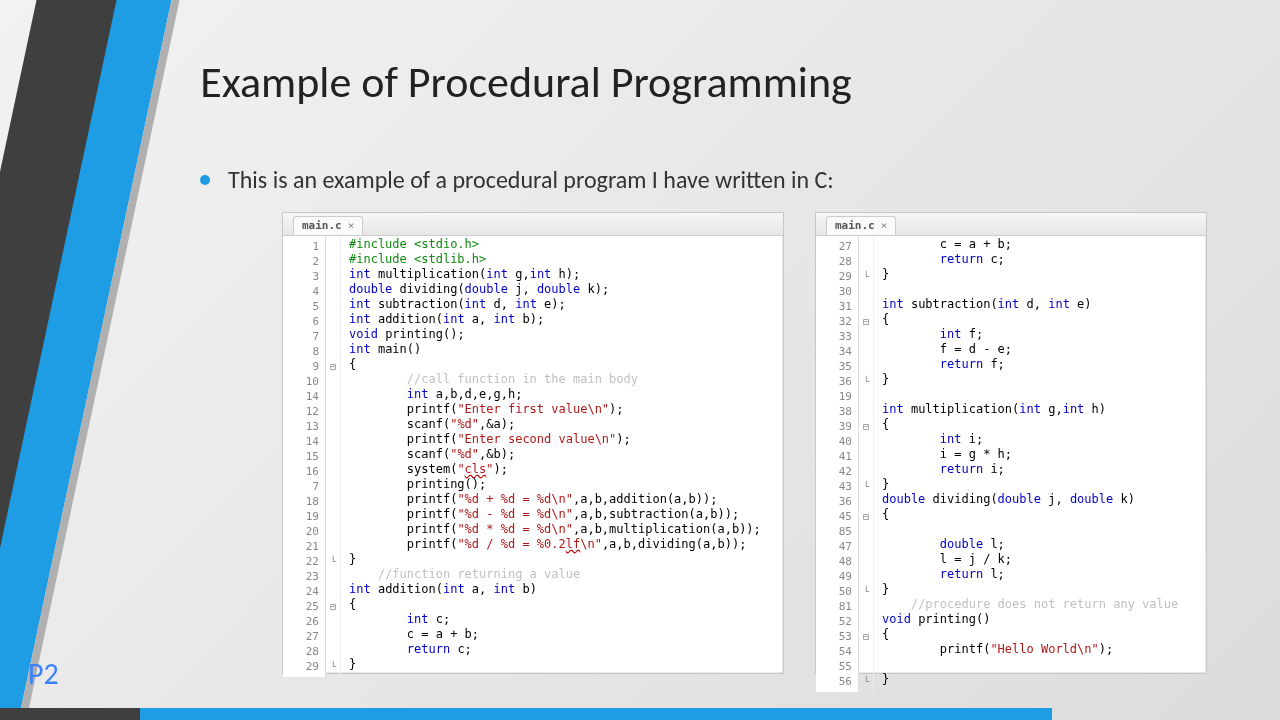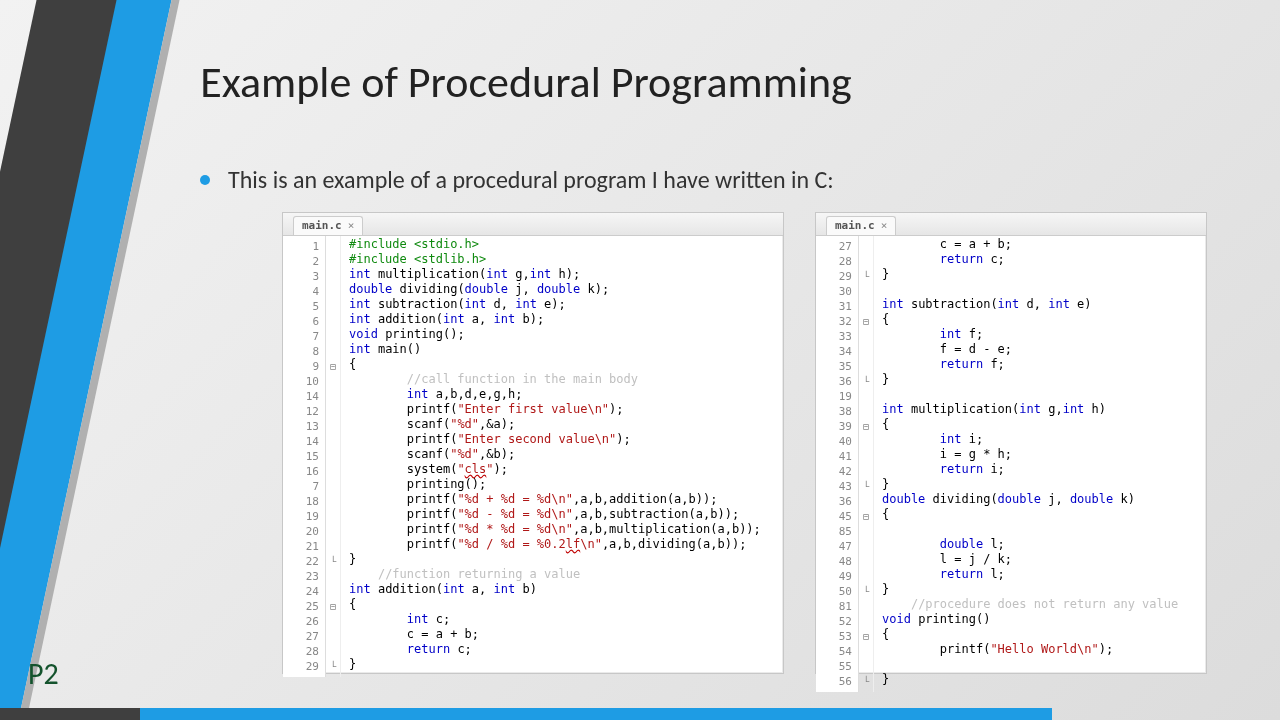--- a/index.html
+++ b/index.html
@@ -14,21 +14,21 @@
   .stripe.grey{left:95px;width:8px;background:#b0b0b0;z-index:2;}
   .footer-accent{position:absolute;left:0;right:0;bottom:0;height:12px;
     background:linear-gradient(90deg,#3f3f3f 0 140px,#1e9ce4 140px 100%);z-index:3;}
 
   .title{position:absolute;top:55px;left:0;right:0;text-align:center;
     font-size:44px;font-weight:300;color:#222;z-index:5;}
   .bullet-row{position:absolute;top:165px;left:200px;display:flex;align-items:center;z-index:5;}
   .dot{width:10px;height:10px;border-radius:50%;background:#1e9ce4;margin-right:18px;}
   .bullet-text{font-size:24px;font-weight:300;color:#333;}
 
-  .page-label{position:absolute;left:28px;bottom:28px;font-size:30px;color:#14532d;z-index:6;}
+  .page-label{position:absolute;left:28px;bottom:28px;font-size:30px;color:#3b82f6;z-index:6;}
 
   .editor{position:absolute;background:#fff;border:1px solid #c7c7c7;
     font-family:Consolas,Menlo,monospace;font-size:12px;z-index:4;
     box-shadow:inset 0 0 0 1px #eaeaea;}
   .editor.left{left:282px;top:212px;width:500px;height:460px;}
   .editor.right{left:815px;top:212px;width:390px;height:460px;}
 
   .tabbar{height:22px;background:linear-gradient(#f6f6f6,#e6e6e6);
     border-bottom:1px solid #ccc;display:flex;align-items:flex-end;padding-left:10px;}
   .tab{height:18px;line-height:18px;font-size:11px;font-weight:bold;color:#555;

